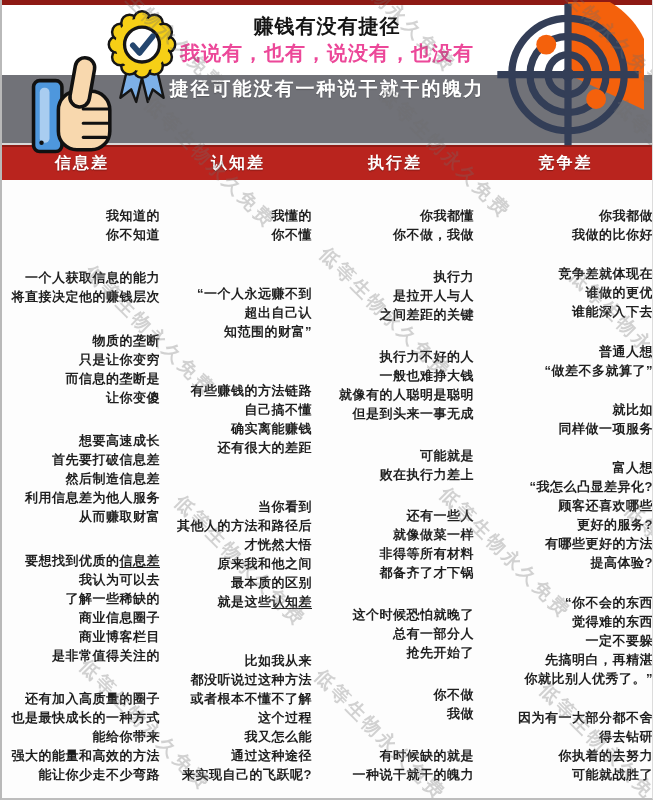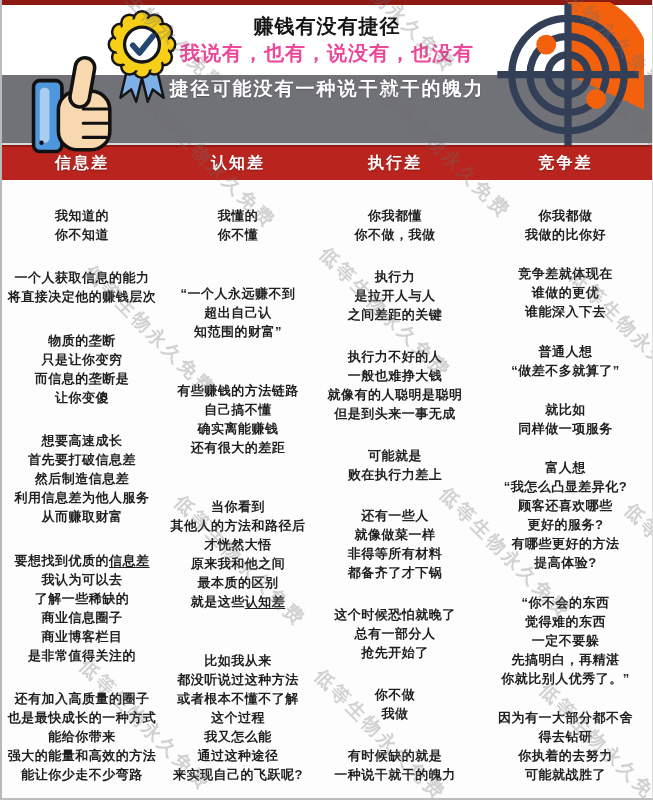--- a/index.html
+++ b/index.html
@@ -55,21 +55,21 @@
     height:622px;
     display:grid;grid-template-columns:160px 152px 162px 179px;
     background:#fdfdfd;
     box-sizing:border-box;
   }
   .column{
     display:flex;flex-direction:column;justify-content:space-between;
     padding:26px 2px 18px 2px;box-sizing:border-box;
   }
   .block{
-    text-align:center;font-size:13px;font-weight:600;color:var(--text);
+    text-align:right;font-size:13px;font-weight:600;color:var(--text);
     line-height:19px;letter-spacing:.5px;
   }
   .block u{text-underline-offset:2px;}
   
   .icon-abs{position:absolute;}
   .badge-icon{left:90px;top:3px;width:100px;height:108px;z-index:4;}
   .thumb-icon{left:24px;top:54px;width:102px;height:102px;z-index:5;}
   .radar-icon{left:490px;top:2px;width:152px;height:145px;z-index:4;}
   
   .wm{

